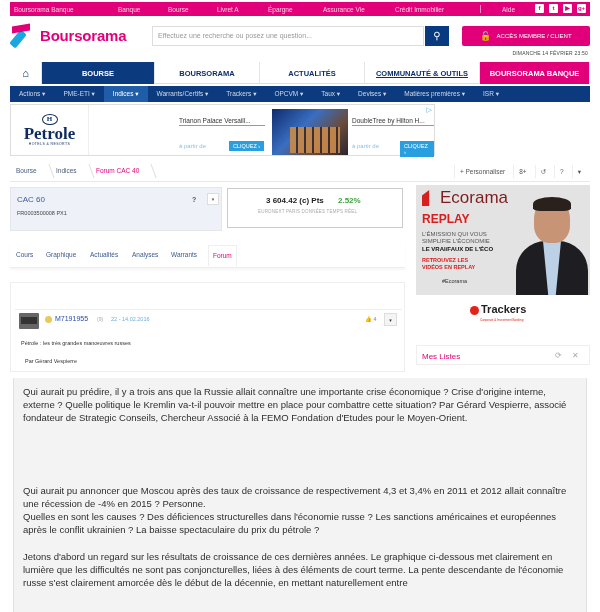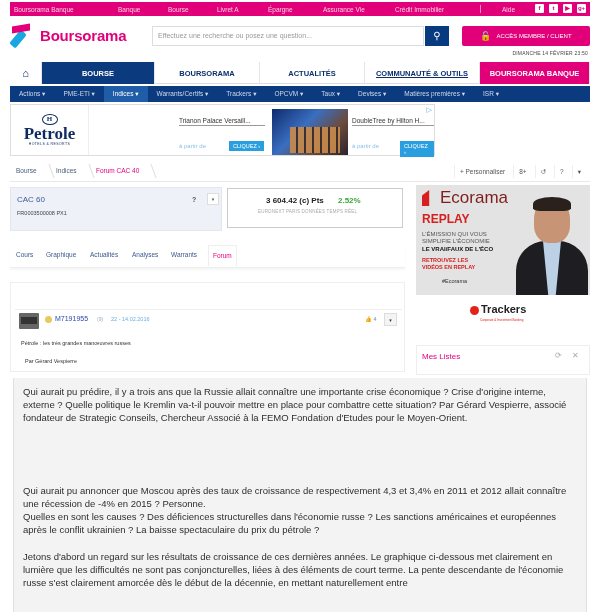--- a/index.html
+++ b/index.html
@@ -116,21 +116,21 @@
   .eco-tag { position: absolute; left: 26px; top: 93px; font-size: 5.5px; color: #333; }
   .eco-person { position: absolute; left: 100px; top: 14px; width: 72px; height: 96px; }
   .eco-person .head { position: absolute; left: 18px; top: 0; width: 36px; height: 44px; background: #c89476; border-radius: 45% 45% 40% 40%; }
   .eco-person .hair { position: absolute; left: 17px; top: -2px; width: 38px; height: 14px; background: #2a211d; border-radius: 50% 50% 20% 20%; }
   .eco-person .body { position: absolute; left: 0; top: 42px; width: 72px; height: 56px; background: #1d1d22; border-radius: 30px 30px 0 0; }
   .eco-person .shirt { position: absolute; left: 27px; top: 42px; width: 18px; height: 56px; background: #bcd0e6; clip-path: polygon(0 0, 100% 0, 70% 100%, 30% 100%); }
   .unicredit { position: absolute; left: 416px; top: 298px; width: 174px; height: 32px; background: #fff; }
   .uc-logo { position: absolute; left: 54px; top: 8px; width: 9px; height: 9px; border-radius: 50%; background: #e2231a; }
   .uc-name { position: absolute; left: 65px; top: 5px; font-size: 11px; font-weight: bold; color: #222; }
   .uc-sub { position: absolute; left: 64px; top: 20px; font-size: 3px; color: #e2231a; }
-  .mes-listes { position: absolute; left: 416px; top: 345px; width: 174px; height: 30px; background: #fff; border: 1px solid #eee; padding-left: 10px; }
+  .mes-listes { position: absolute; left: 416px; top: 345px; width: 174px; height: 20px; background: #fff; border: 1px solid #eee; padding-left: 10px; }
   .ml-title { position: absolute; left: 5px; top: 6px; font-size: 8px; color: #e2007a; }
   .ml-refresh { position: absolute; left: 138px; top: 5px; font-size: 8px; color: #aaa; }
   .ml-close { position: absolute; left: 155px; top: 5px; font-size: 8px; color: #aaa; }
 
   
   .article { position: absolute; left: 13px; top: 378px; width: 574px; height: 234px; background: #f3f3f3; border-left: 1px solid #e0e0e0; border-right: 1px solid #e0e0e0; }
   .para { position: absolute; left: 9px; width: 550px; font-size: 9.5px; line-height: 13px; color: #2e2e2e; font-family: "Liberation Sans", sans-serif; }
   .p1 { top: 7px; }
   .p2 { top: 106px; }
   .p3 { top: 172px; }

